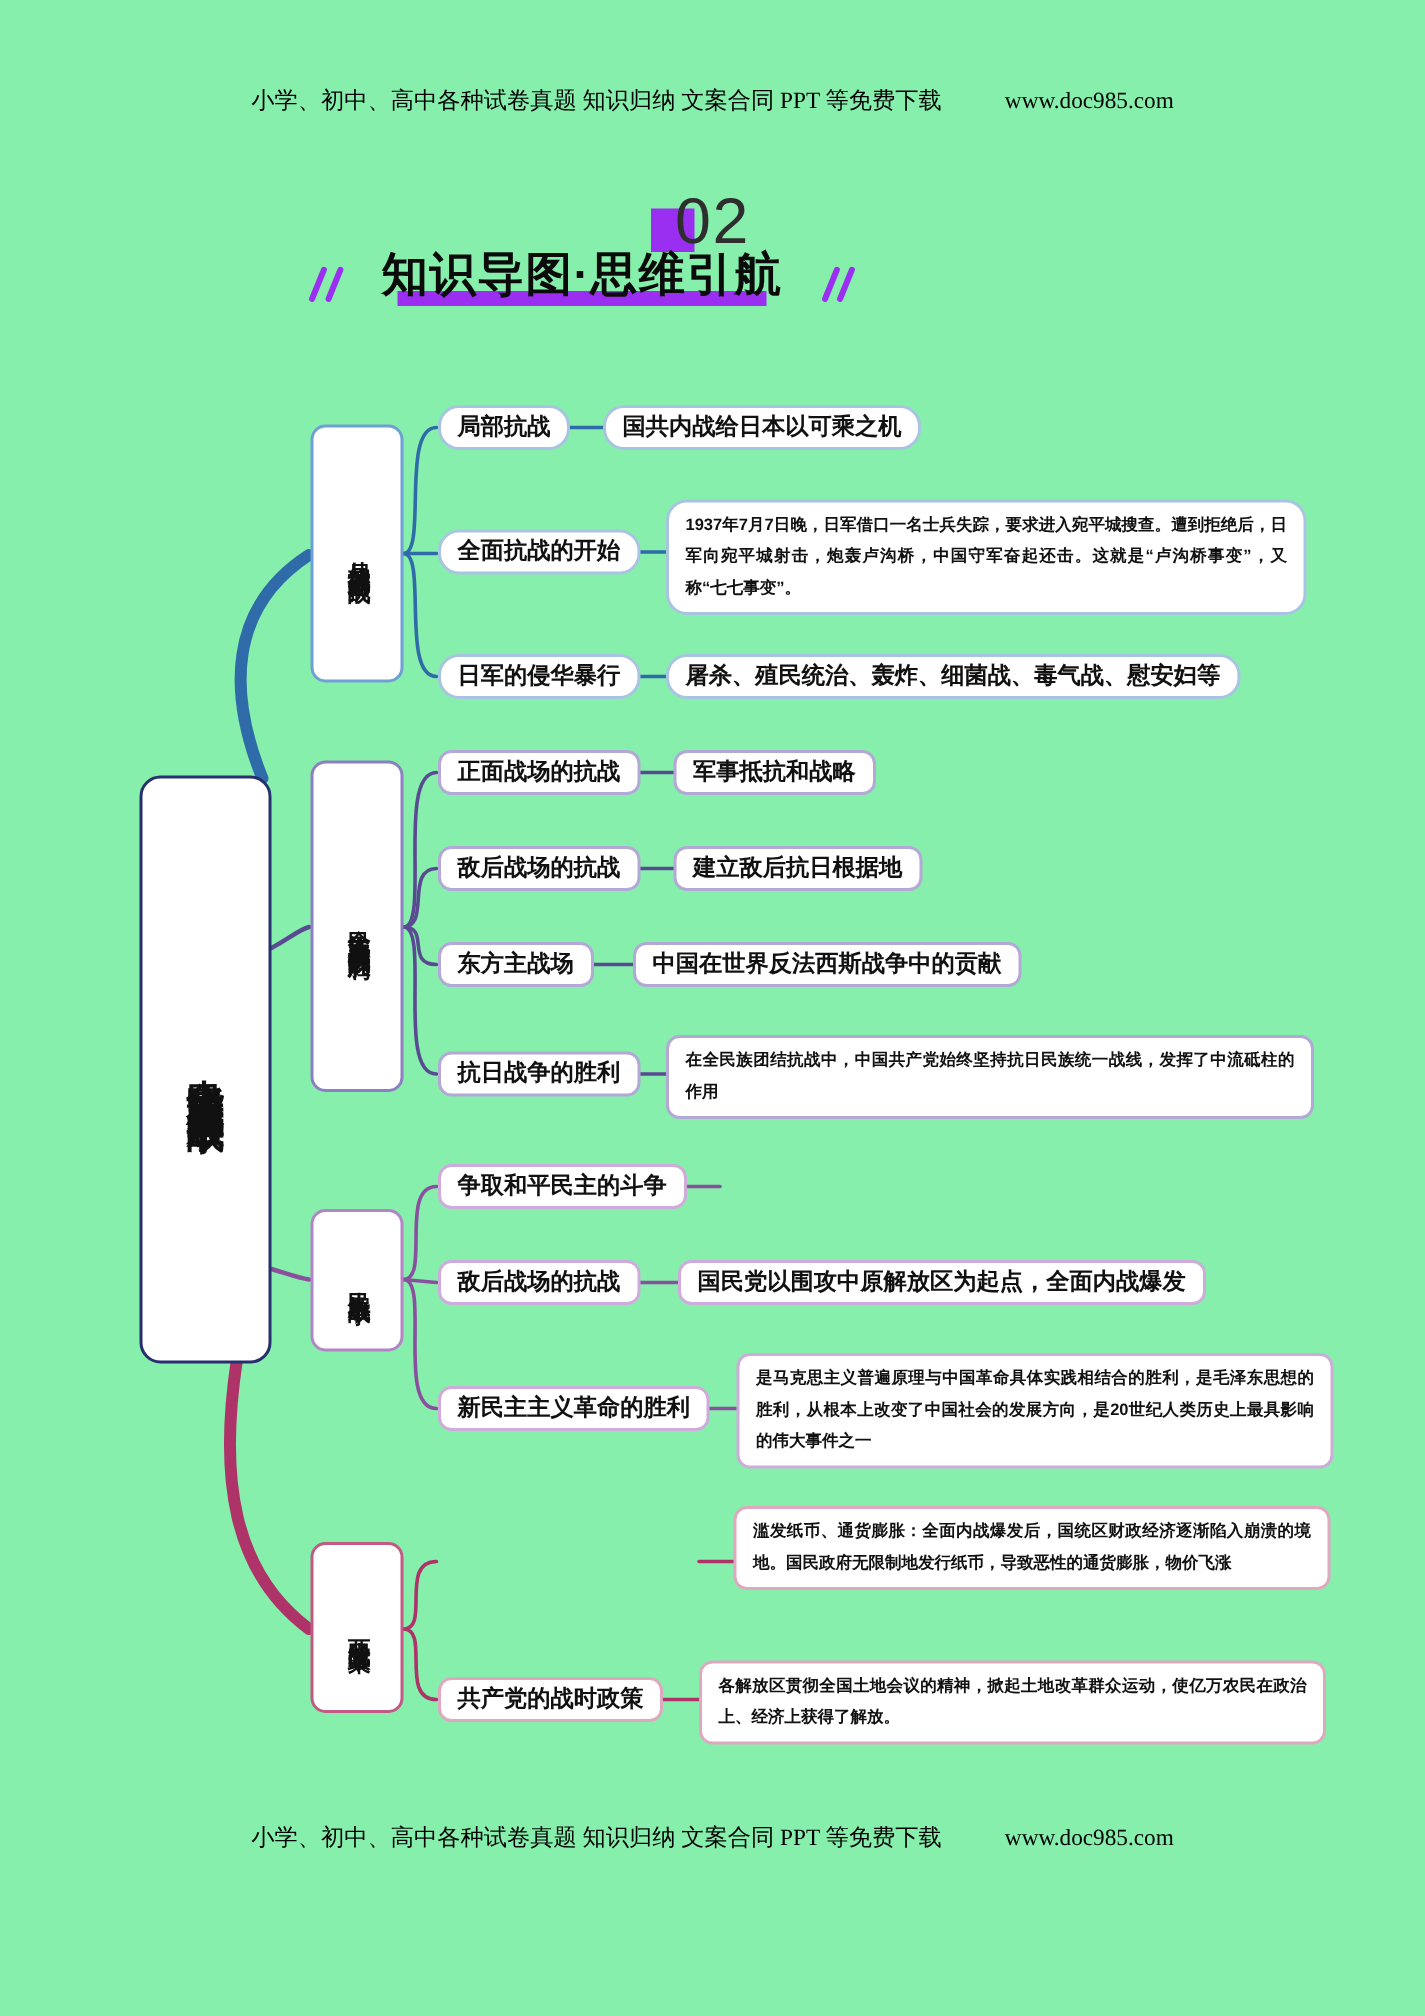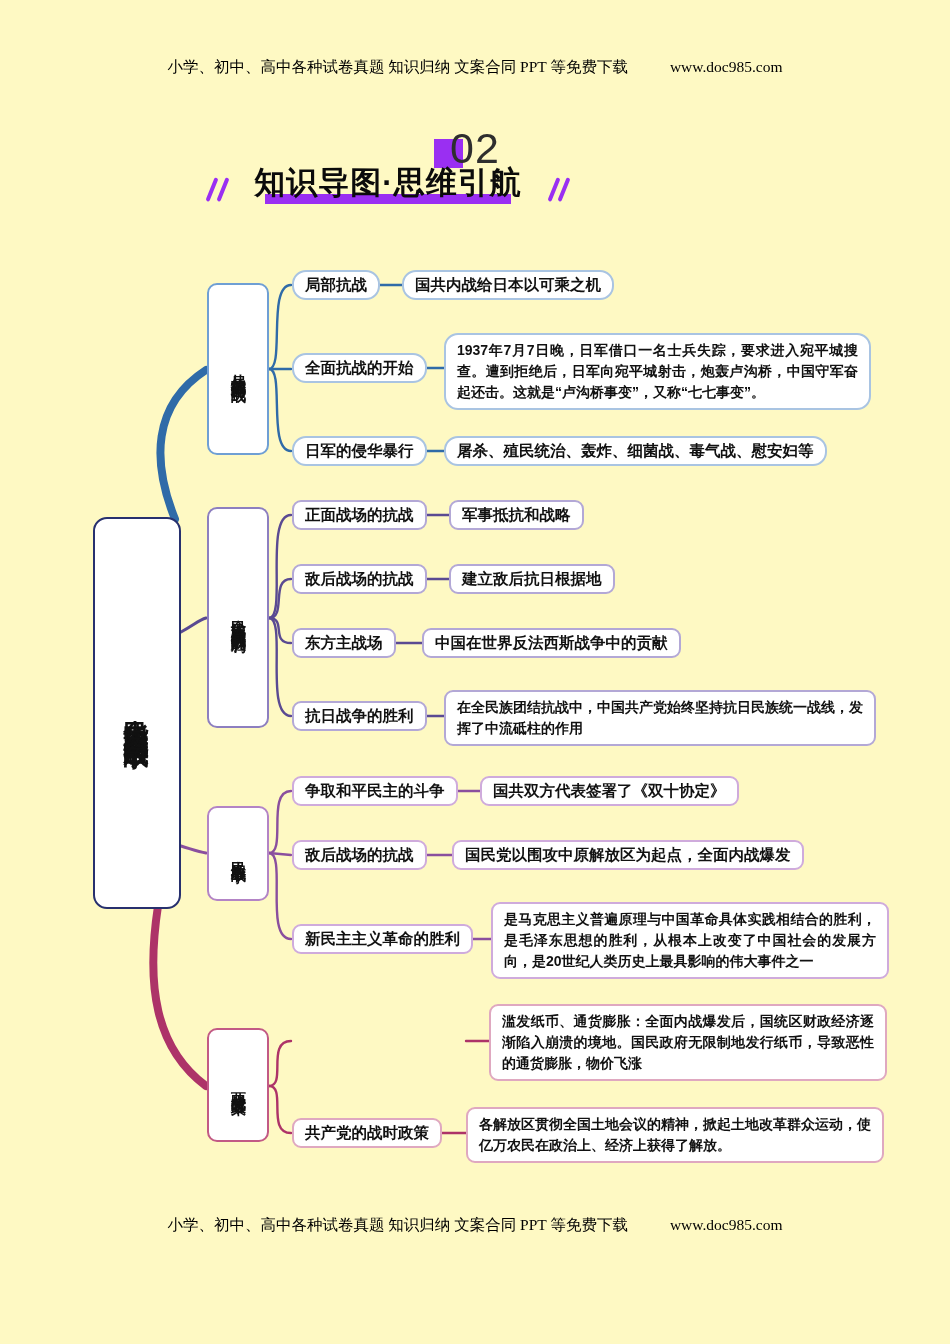--- a/index.html
+++ b/index.html
@@ -4,21 +4,21 @@
 <style>
   :root{
     --accent:#9a2ff2;
     --root_border:#27306e;
     --b1_line:#2f6ba8; --b1_box:#6f9fd4; --b1_light:#a9c4e2;
     --b2_line:#5a4a92; --b2_box:#8d7fc0; --b2_light:#b3a8d6;
     --b3_line:#8a4f9e; --b3_box:#b384c6; --b3_light:#cfabdc;
     --b4_line:#ad3368; --b4_box:#c25a85; --b4_light:#dfa8c0;
   }
   html,body{margin:0;padding:0;background:#ffffff;}
-  .page{position:relative;width:950px;height:1344px;background:#fef9c3;overflow:hidden;
+  .page{position:relative;width:950px;height:1344px;background:#86efac;overflow:hidden;
         font-family:"Liberation Sans","DejaVu Sans",sans-serif;}
   .docline{position:absolute;left:0;width:950px;text-align:center;
            font-family:"Liberation Serif","DejaVu Serif",serif;
            font-size:15.5px;color:#000;}
   .docline .url{margin-left:42px;font-family:"Liberation Serif","DejaVu Serif",serif;text-decoration:none;color:#000;}
   .header{top:57px;} .footer{top:1215px;}
 
   
   .num-wrap{position:absolute;left:0;top:124px;width:950px;text-align:center;}
   .num-inner{position:relative;display:inline-block;}
@@ -42,21 +42,21 @@
 
   
   .node{position:absolute;background:#fff;z-index:1;box-sizing:border-box;color:#111;}
   .root-node{left:93px;top:517px;width:88px;height:392px;border:2.5px solid var(--root_border);
              border-radius:14px;display:flex;align-items:center;justify-content:center;}
   .root-node span{writing-mode:vertical-lr;text-orientation:upright;font-size:25px;font-weight:800;letter-spacing:2px;}
   .vlabel{border-width:2px;border-style:solid;border-radius:10px;display:flex;align-items:center;justify-content:center;}
   .vlabel span{writing-mode:vertical-lr;text-orientation:upright;font-size:15px;font-weight:800;letter-spacing:1.5px;}
   .topic,.detail{border-width:2px;border-style:solid;border-radius:9px;font-weight:700;
                  white-space:nowrap;padding:2px 11px;font-size:15.5px;line-height:22px;}
-  .detail.multi{white-space:normal;font-size:14px;line-height:21px;padding:5px 11px;text-align:justify;}
+  .detail.multi{white-space:normal;font-size:11px;line-height:21px;padding:5px 11px;text-align:justify;}
   .lb1{border-color:var(--b1_box);} .lb2{border-color:var(--b2_box);}
   .lb3{border-color:var(--b3_box);} .lb4{border-color:var(--b4_box);}
   .c1{border-color:var(--b1_light);border-radius:14px;} .c2{border-color:var(--b2_light);}
   .c3{border-color:var(--b3_light);} .c4{border-color:var(--b4_light);}
 </style>
 </head>
 <body>
 
 <div class="page">
 
@@ -152,21 +152,20 @@
   <div class="node topic c2" style="left:292px;top:500px">正面战场的抗战</div>
   <div class="node detail c2" style="left:449px;top:500px">军事抵抗和战略</div>
   <div class="node topic c2" style="left:292px;top:564px">敌后战场的抗战</div>
   <div class="node detail c2" style="left:449px;top:564px">建立敌后抗日根据地</div>
   <div class="node topic c2" style="left:292px;top:628px">东方主战场</div>
   <div class="node detail c2" style="left:422px;top:628px">中国在世界反法西斯战争中的贡献</div>
   <div class="node topic c2" style="left:292px;top:701px">抗日战争的胜利</div>
   <div class="node detail c2 multi" style="left:444px;top:690px;width:432px">在全民族团结抗战中，中国共产党始终坚持抗日民族统一战线，发挥了中流砥柱的作用</div>
 
   <div class="node topic c3" style="left:292px;top:776px">争取和平民主的斗争</div>
-  <div class="node detail c3" style="left:480px;top:776px">国共双方代表签署了《双十协定》</div>
   <div class="node topic c3" style="left:292px;top:840px">敌后战场的抗战</div>
   <div class="node topic c3" style="left:292px;top:924px">新民主主义革命的胜利</div>
   <div class="node detail c3" style="left:452px;top:840px">国民党以围攻中原解放区为起点，全面内战爆发</div>
   <div class="node detail c3 multi" style="left:491px;top:902px;width:398px">是马克思主义普遍原理与中国革命具体实践相结合的胜利，是毛泽东思想的胜利，从根本上改变了中国社会的发展方向，是20世纪人类历史上最具影响的伟大事件之一</div>
 
   <div class="node detail c4 multi" style="left:489px;top:1004px;width:398px">滥发纸币、通货膨胀：全面内战爆发后，国统区财政经济逐渐陷入崩溃的境地。国民政府无限制地发行纸币，导致恶性的通货膨胀，物价飞涨</div>
   <div class="node topic c4" style="left:292px;top:1118px">共产党的战时政策</div>
   <div class="node detail c4 multi" style="left:466px;top:1107px;width:418px">各解放区贯彻全国土地会议的精神，掀起土地改革群众运动，使亿万农民在政治上、经济上获得了解放。</div>
 
   <div class="docline footer">

